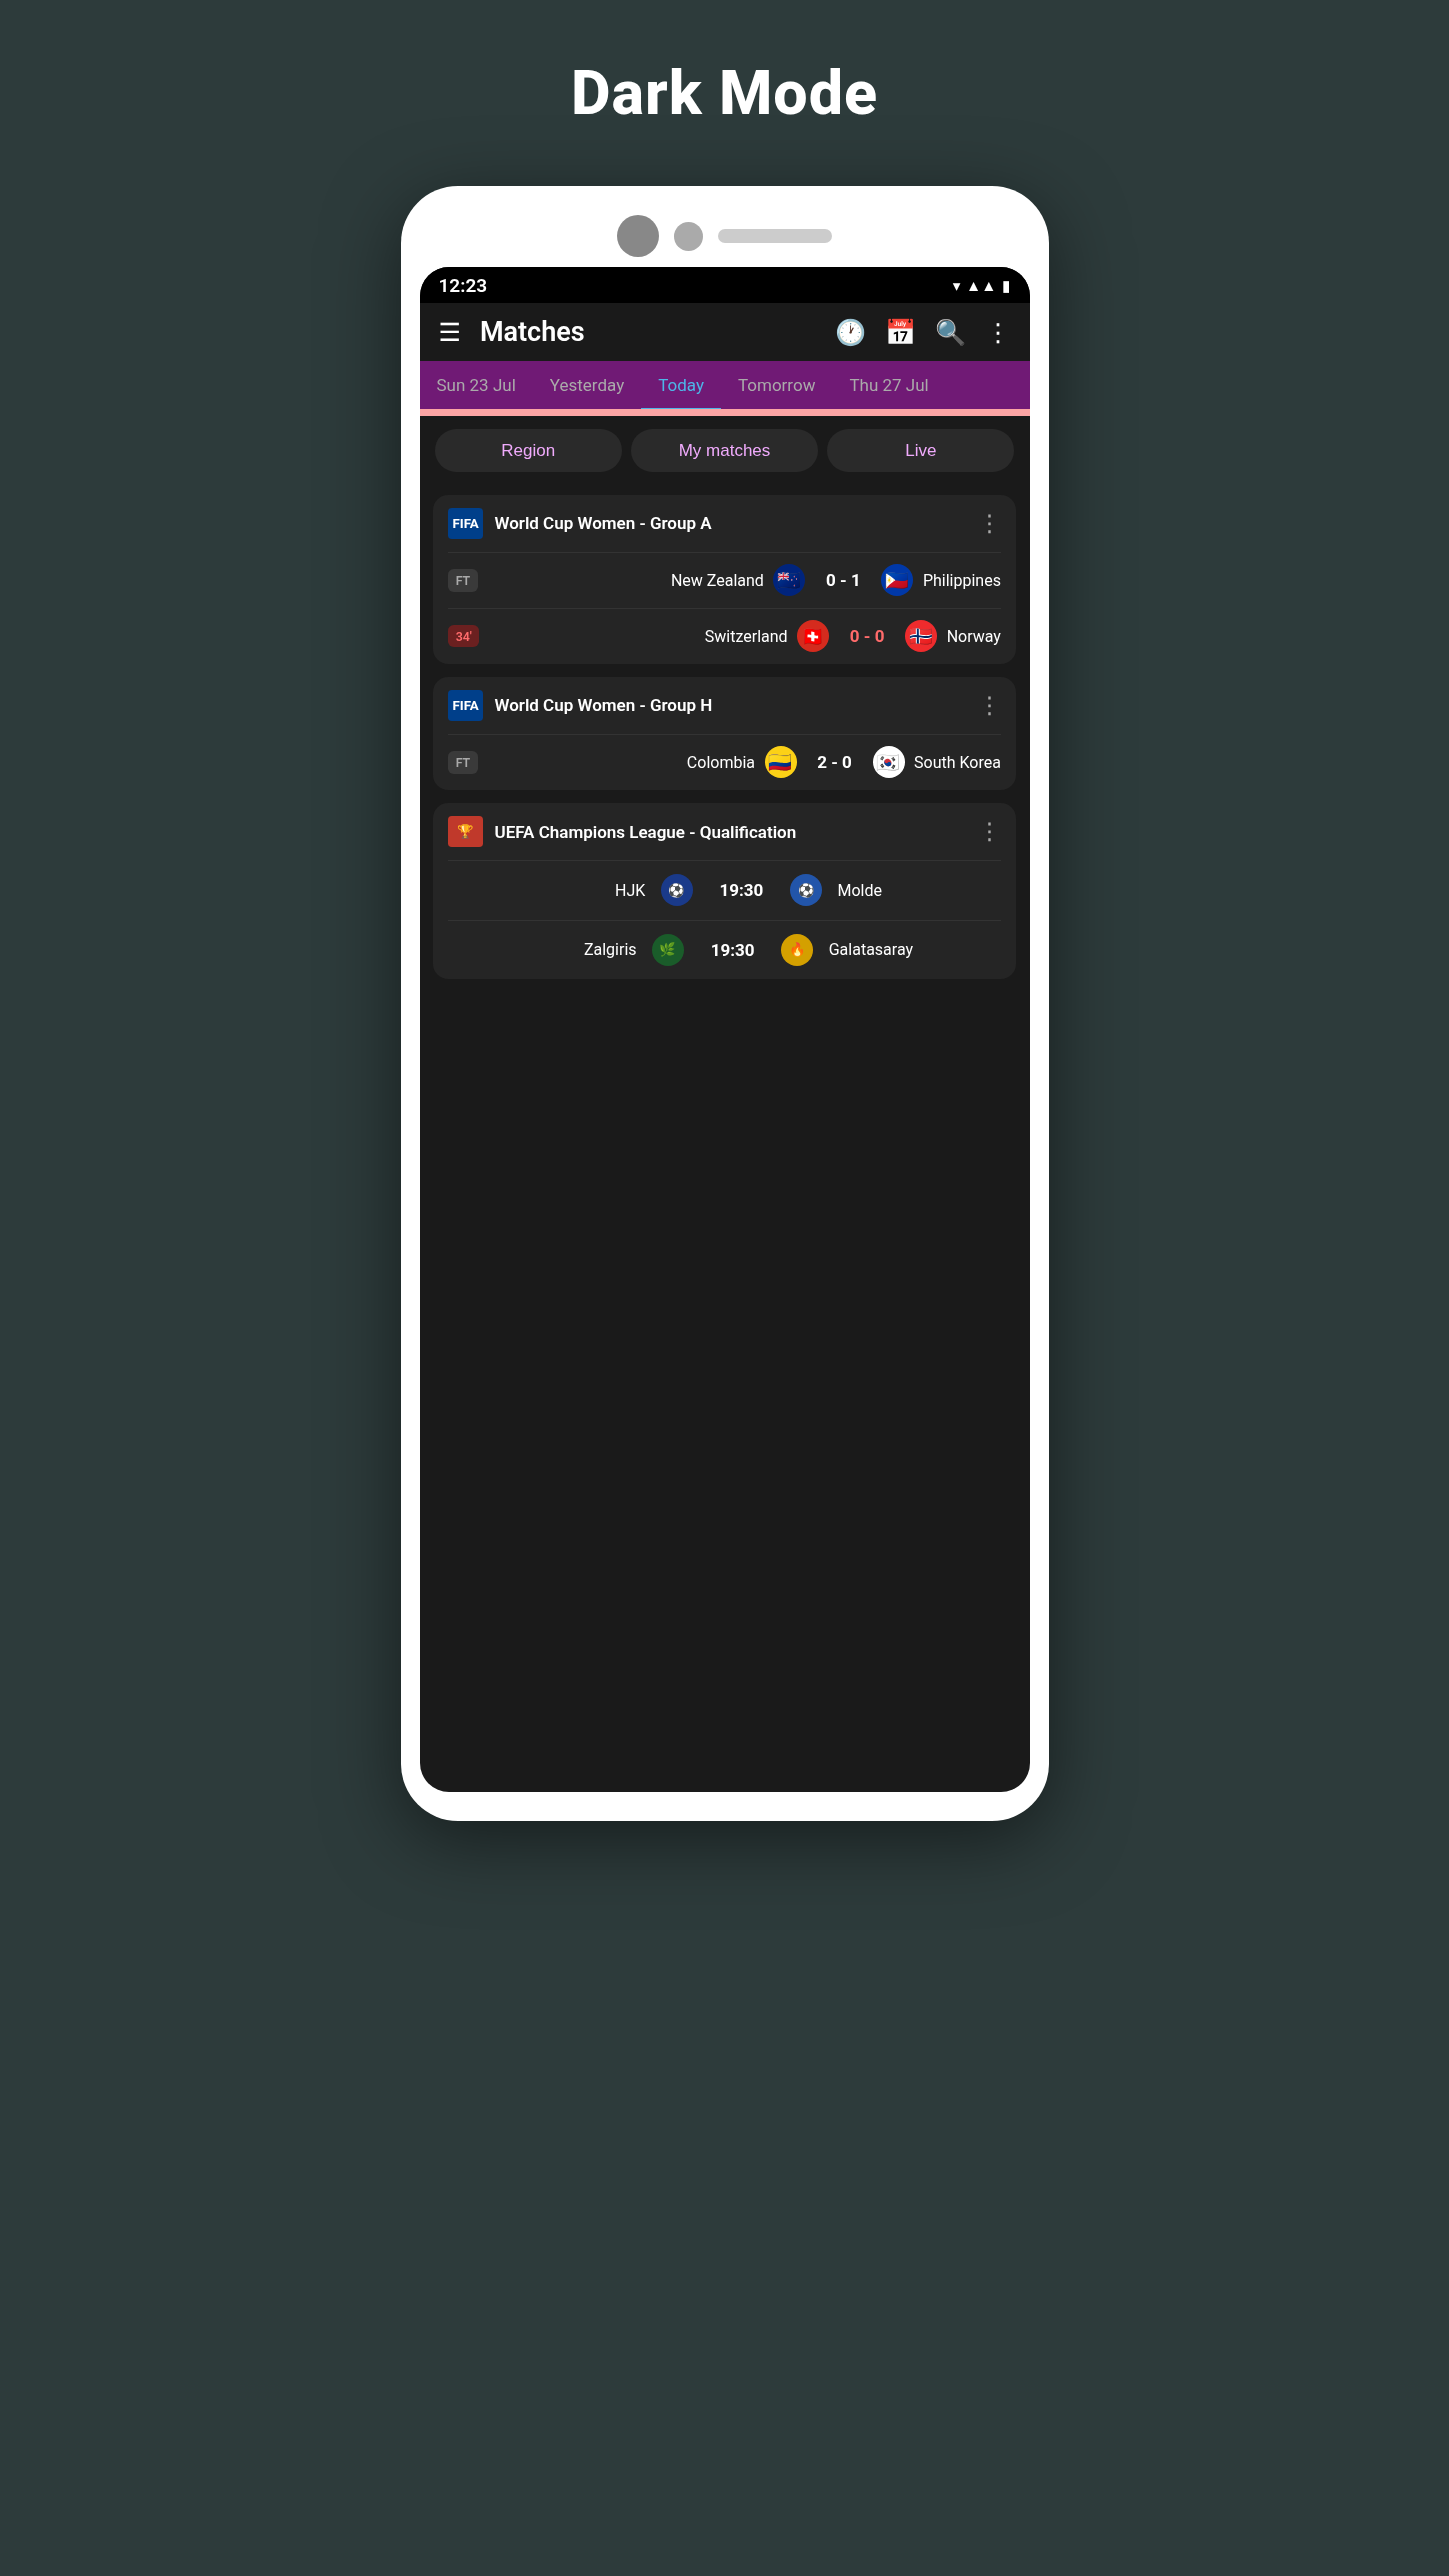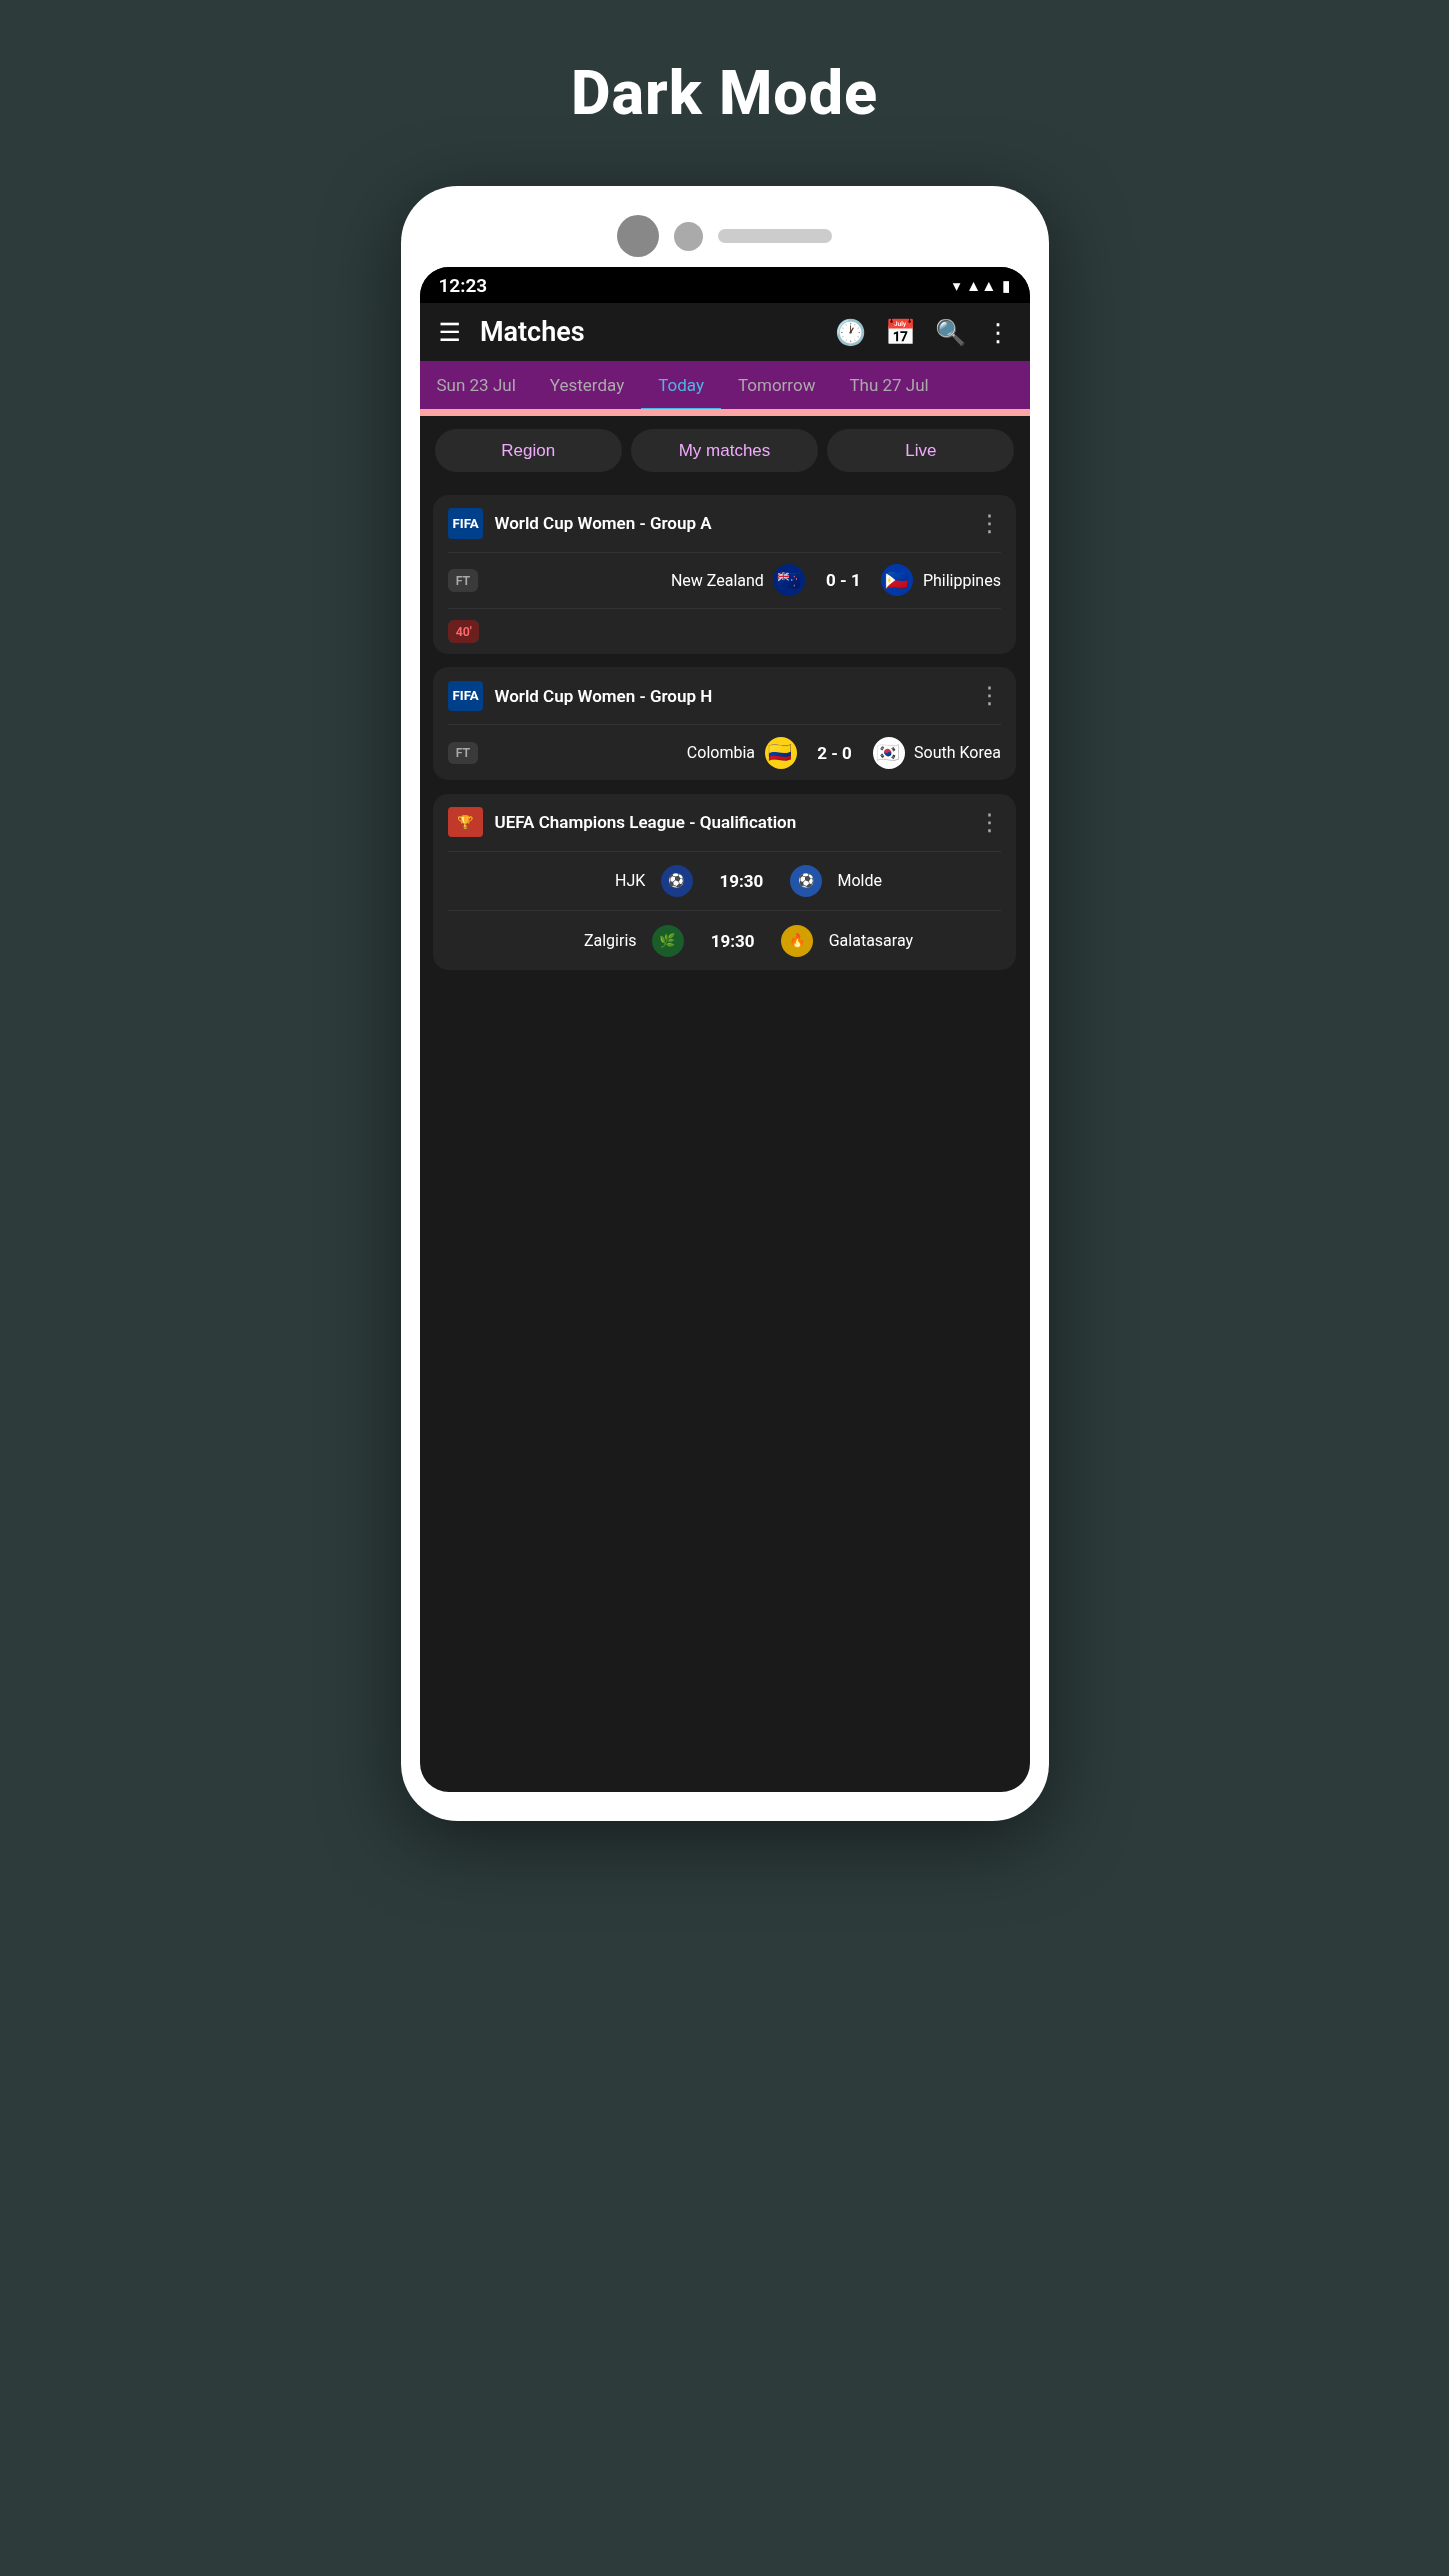--- a/index.html
+++ b/index.html
@@ -427,21 +427,28 @@
             <div class="team-flag flag-nz">🇳🇿</div>
             <span class="score">0 - 1</span>
             <div class="team-flag flag-ph">🇵🇭</div>
             <span class="team-away-name">Philippines</span>
           </div>
         </div>
 
         <div class="match-divider"></div>
         <div class="match-row">
           <div class="match-status">
-            <span class="status-badge live">40'</span>
+            <span class="status-badge live">34'</span>
+          </div>
+          <div class="match-teams">
+            <span class="team-name">Switzerland</span>
+            <div class="team-flag flag-ch">🇨🇭</div>
+            <span class="score live-score">0 - 0</span>
+            <div class="team-flag flag-no">🇳🇴</div>
+            <span class="team-away-name">Norway</span>
           </div>
         </div>
       </div>
 
       <div class="match-group">
         <div class="match-group-header">
           <div class="league-logo fifa">FIFA</div>
           <span class="league-name">World Cup Women - Group H</span>
           <span class="more-icon">⋮</span>
         </div>

